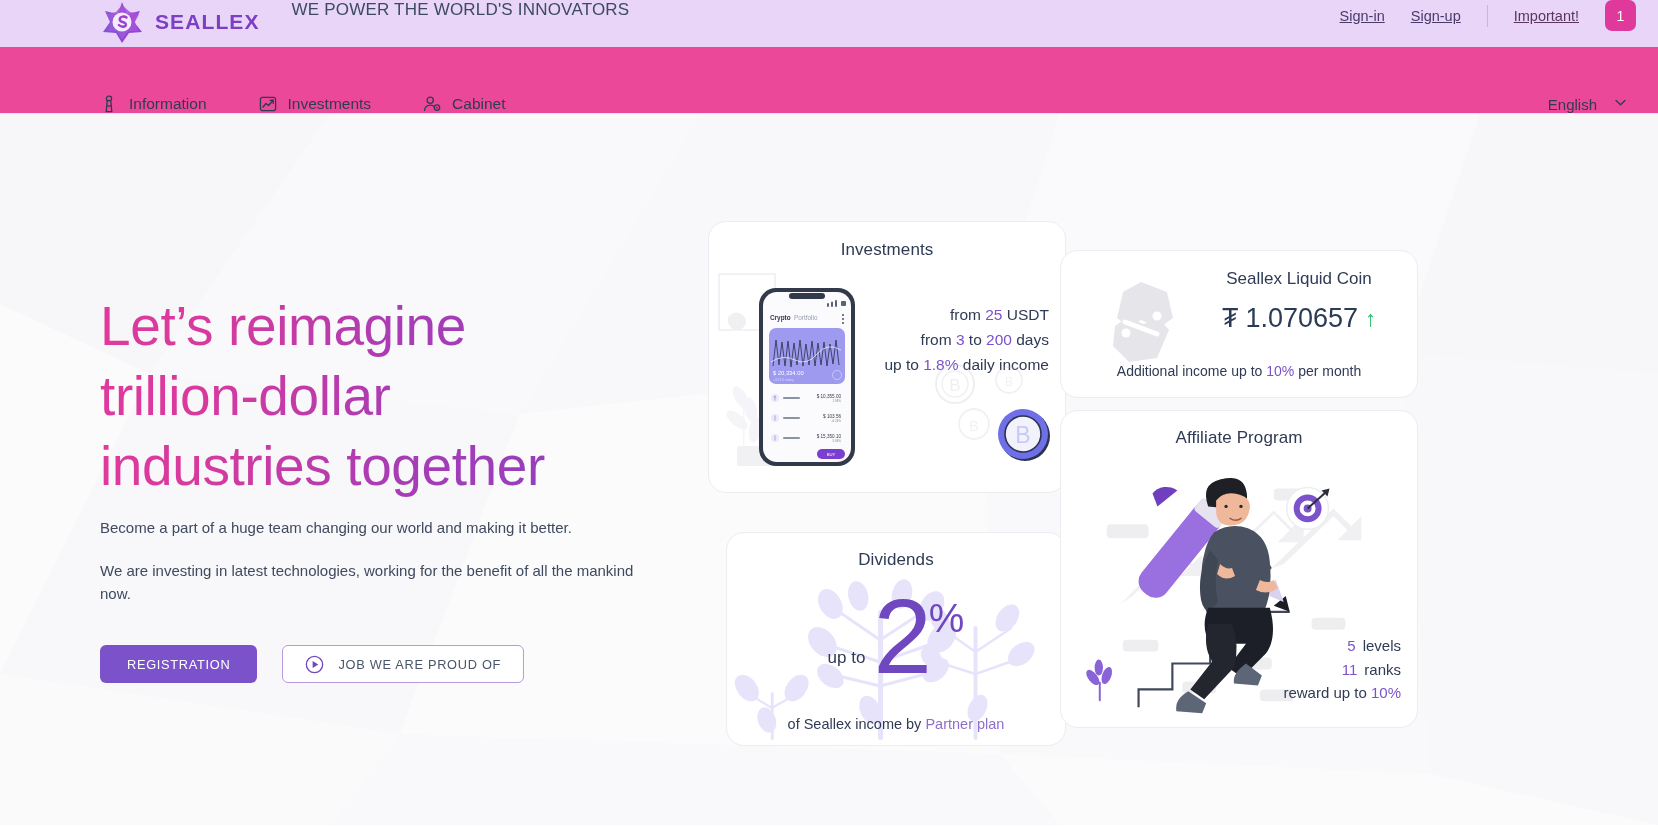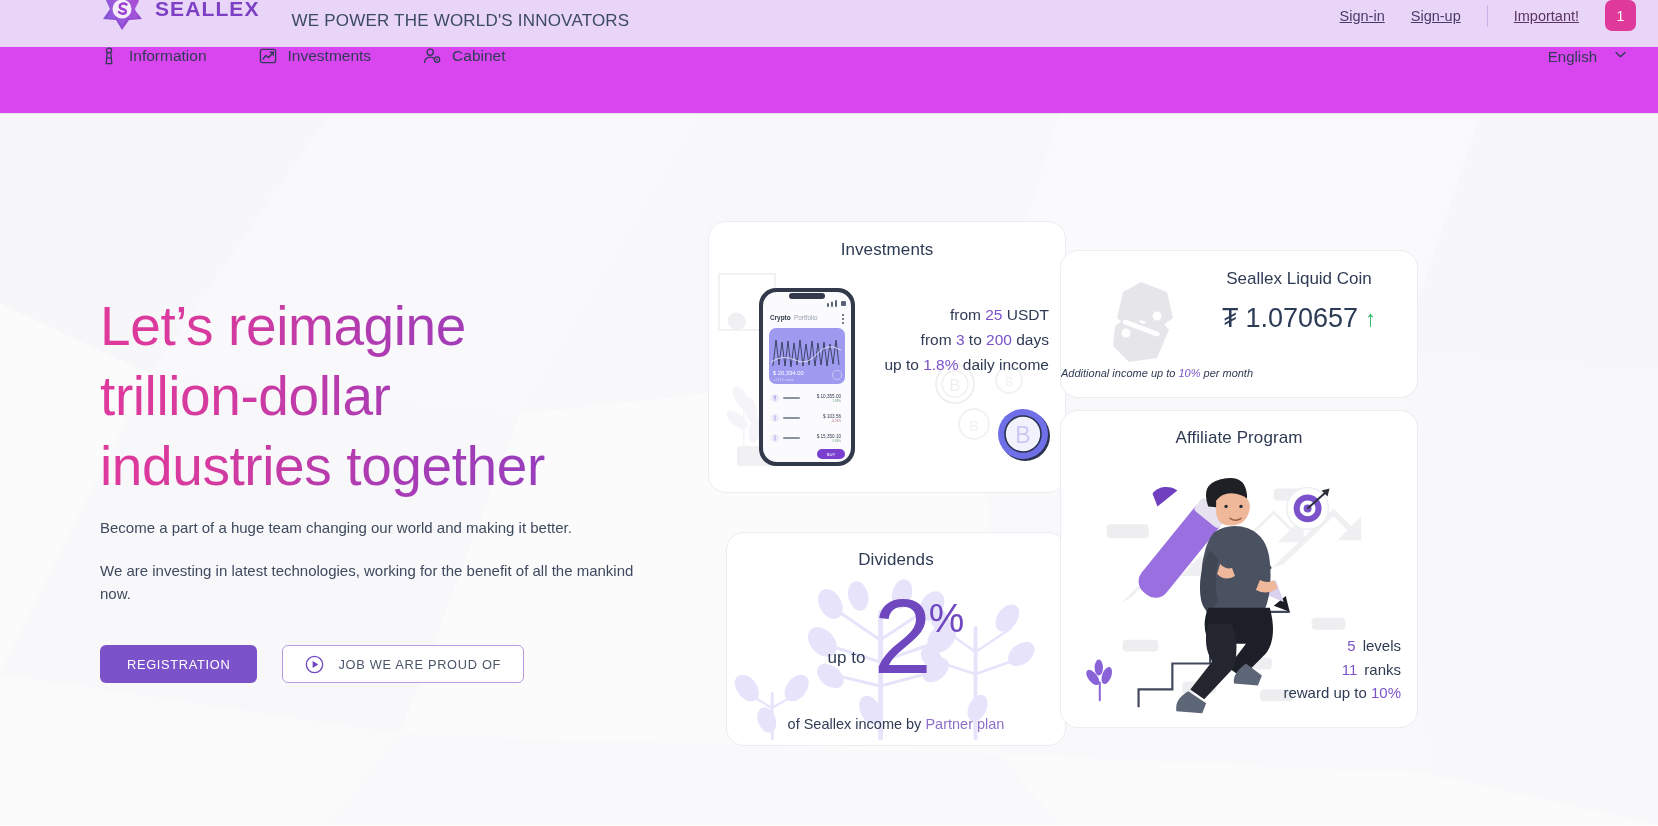--- a/index.html
+++ b/index.html
@@ -8,21 +8,21 @@
     font-family: "Liberation Sans", sans-serif;
     background: #ffffff;
     overflow: hidden;
   }
 
   
   .topbar {
     height: 47px;
     background: #e9d5f7;
     display: flex;
-    align-items: flex-end;
+    align-items: flex-start;
     padding: 0 0 16px 100px;
     position: relative;
     z-index: 20;
   }
   .brand { display: flex; align-items: center; gap: 11px; }
   .logo-mark { width: 44px; height: 44px; position: relative; flex: none; }
   .brand-name {
     font-size: 21px; font-weight: bold; letter-spacing: 1.1px;
     color: #7c3fc4;
   }
@@ -42,23 +42,23 @@
   .divider-v { width: 1px; height: 22px; background: #cfb0e6; }
   .badge-count {
     width: 31px; height: 31px; border-radius: 7px;
     background: #e0399c; color: #fff;
     display: flex; align-items: center; justify-content: center;
     font-size: 14px; cursor: pointer;
   }
 
   
   .navbar {
-    height: 67px; background: #d946ef;
+    height: 67px; background: #ec4899;
     border-bottom: 1px solid #e4e6ec;
-    display: flex; align-items: flex-start;
+    display: flex; align-items: flex-end;
     padding: 0 22px 0 100px;
     position: relative; z-index: 15;
   }
   .nav-item {
     display: flex; align-items: center; gap: 11px;
     margin-right: 52px; cursor: pointer;
     font-size: 15.5px; color: #2f3b54;
   }
   .nav-icon { width: 18px; height: 18px; display: block; flex: none; }
   .lang {
@@ -168,21 +168,21 @@
   .coin-logo-bg { position: absolute; left: 34px; top: 25px; width: 92px; height: 92px; }
   .coin-content { position: absolute; left: 120px; right: 0; top: 18px; text-align: center; }
   .coin-title { font-size: 17px; color: #2f3b54; }
   .coin-price {
     margin-top: 14px; font-size: 27px; color: #2b3a55;
     display: flex; align-items: center; justify-content: center; gap: 7px;
   }
   .arrow-up { color: #2fbf6c; font-size: 22px; }
   .coin-note {
     position: absolute; left: 0; right: 0; bottom: 18px;
-    text-align: left; font-size: 11px; color: #2f3b54; font-style: italic;
+    text-align: center; font-size: 14px; color: #2f3b54;
   }
 
   
   #card-affiliate {
     left: 352px; top: 296px; width: 358px; height: 318px;
     border-radius: 18px;
   }
   #card-affiliate .card-title { margin-top: 17px; }
   .aff-body { position: relative; height: 270px; }
   .aff-art { position: absolute; left: 0; top: -2px; width: 100%; height: 268px; }

